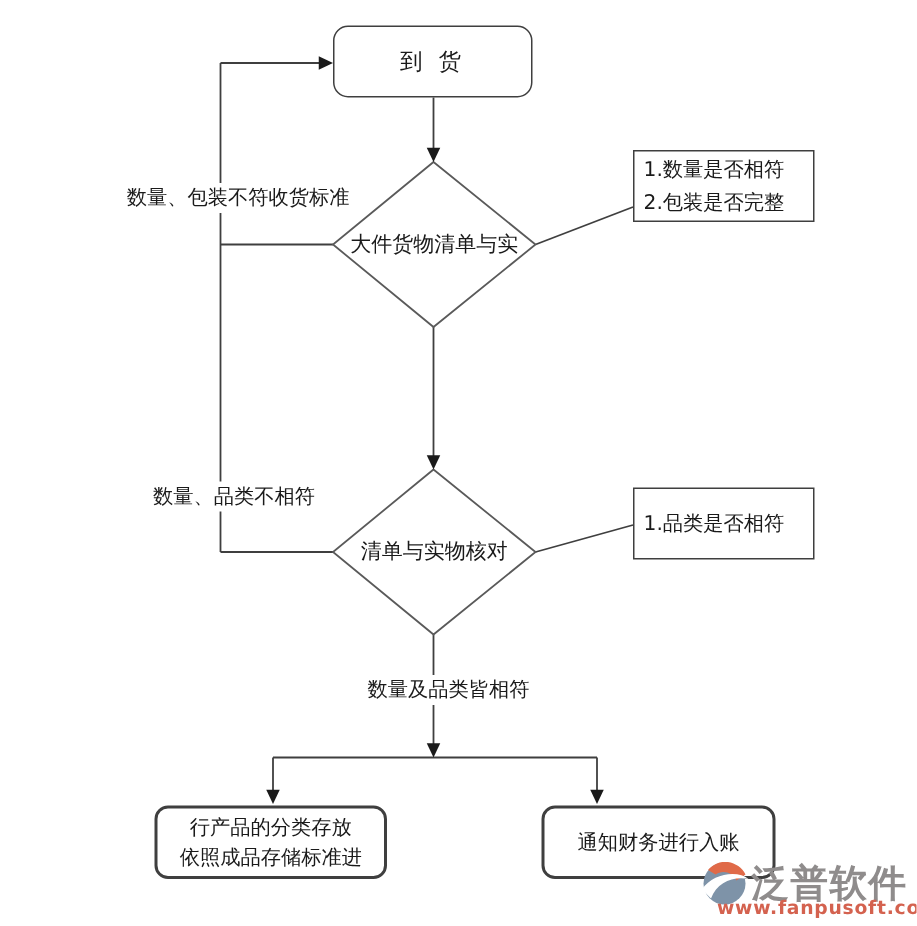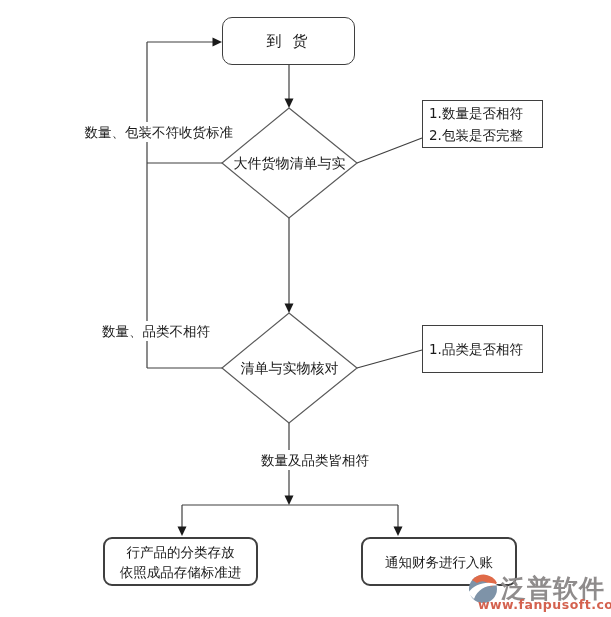--- a/index.html
+++ b/index.html
@@ -75,21 +75,21 @@
 
   <div class="node note" style="left:422px;top:313px;width:121px;height:48px;margin-top:12px;">
     <span>1.品类是否相符</span>
   </div>
 
   <div class="elabel" style="left:55px;top:122px;width:178px;">数量、包装不符收货标准</div>
 
 
   <div class="elabel" style="left:82px;top:321px;width:128px;">数量、品类不相符</div>
 
-  <div class="elabel" style="left:229px;top:450px;width:124px;margin-left:16px;">数量及品类皆相符</div>
+  <div class="elabel" style="left:229px;top:450px;width:124px;">数量及品类皆相符</div>
 
   <div class="node rounded thick" style="left:103px;top:537px;width:155px;height:49px;">
     <span>行产品的分类存放</span>
     <span>依照成品存储标准进</span>
   </div>
 
   <div class="node rounded thick" style="left:319px;top:537px;width:156px;height:49px;margin-left:42px;">
     <span>通知财务进行入账</span>
   </div>
 

